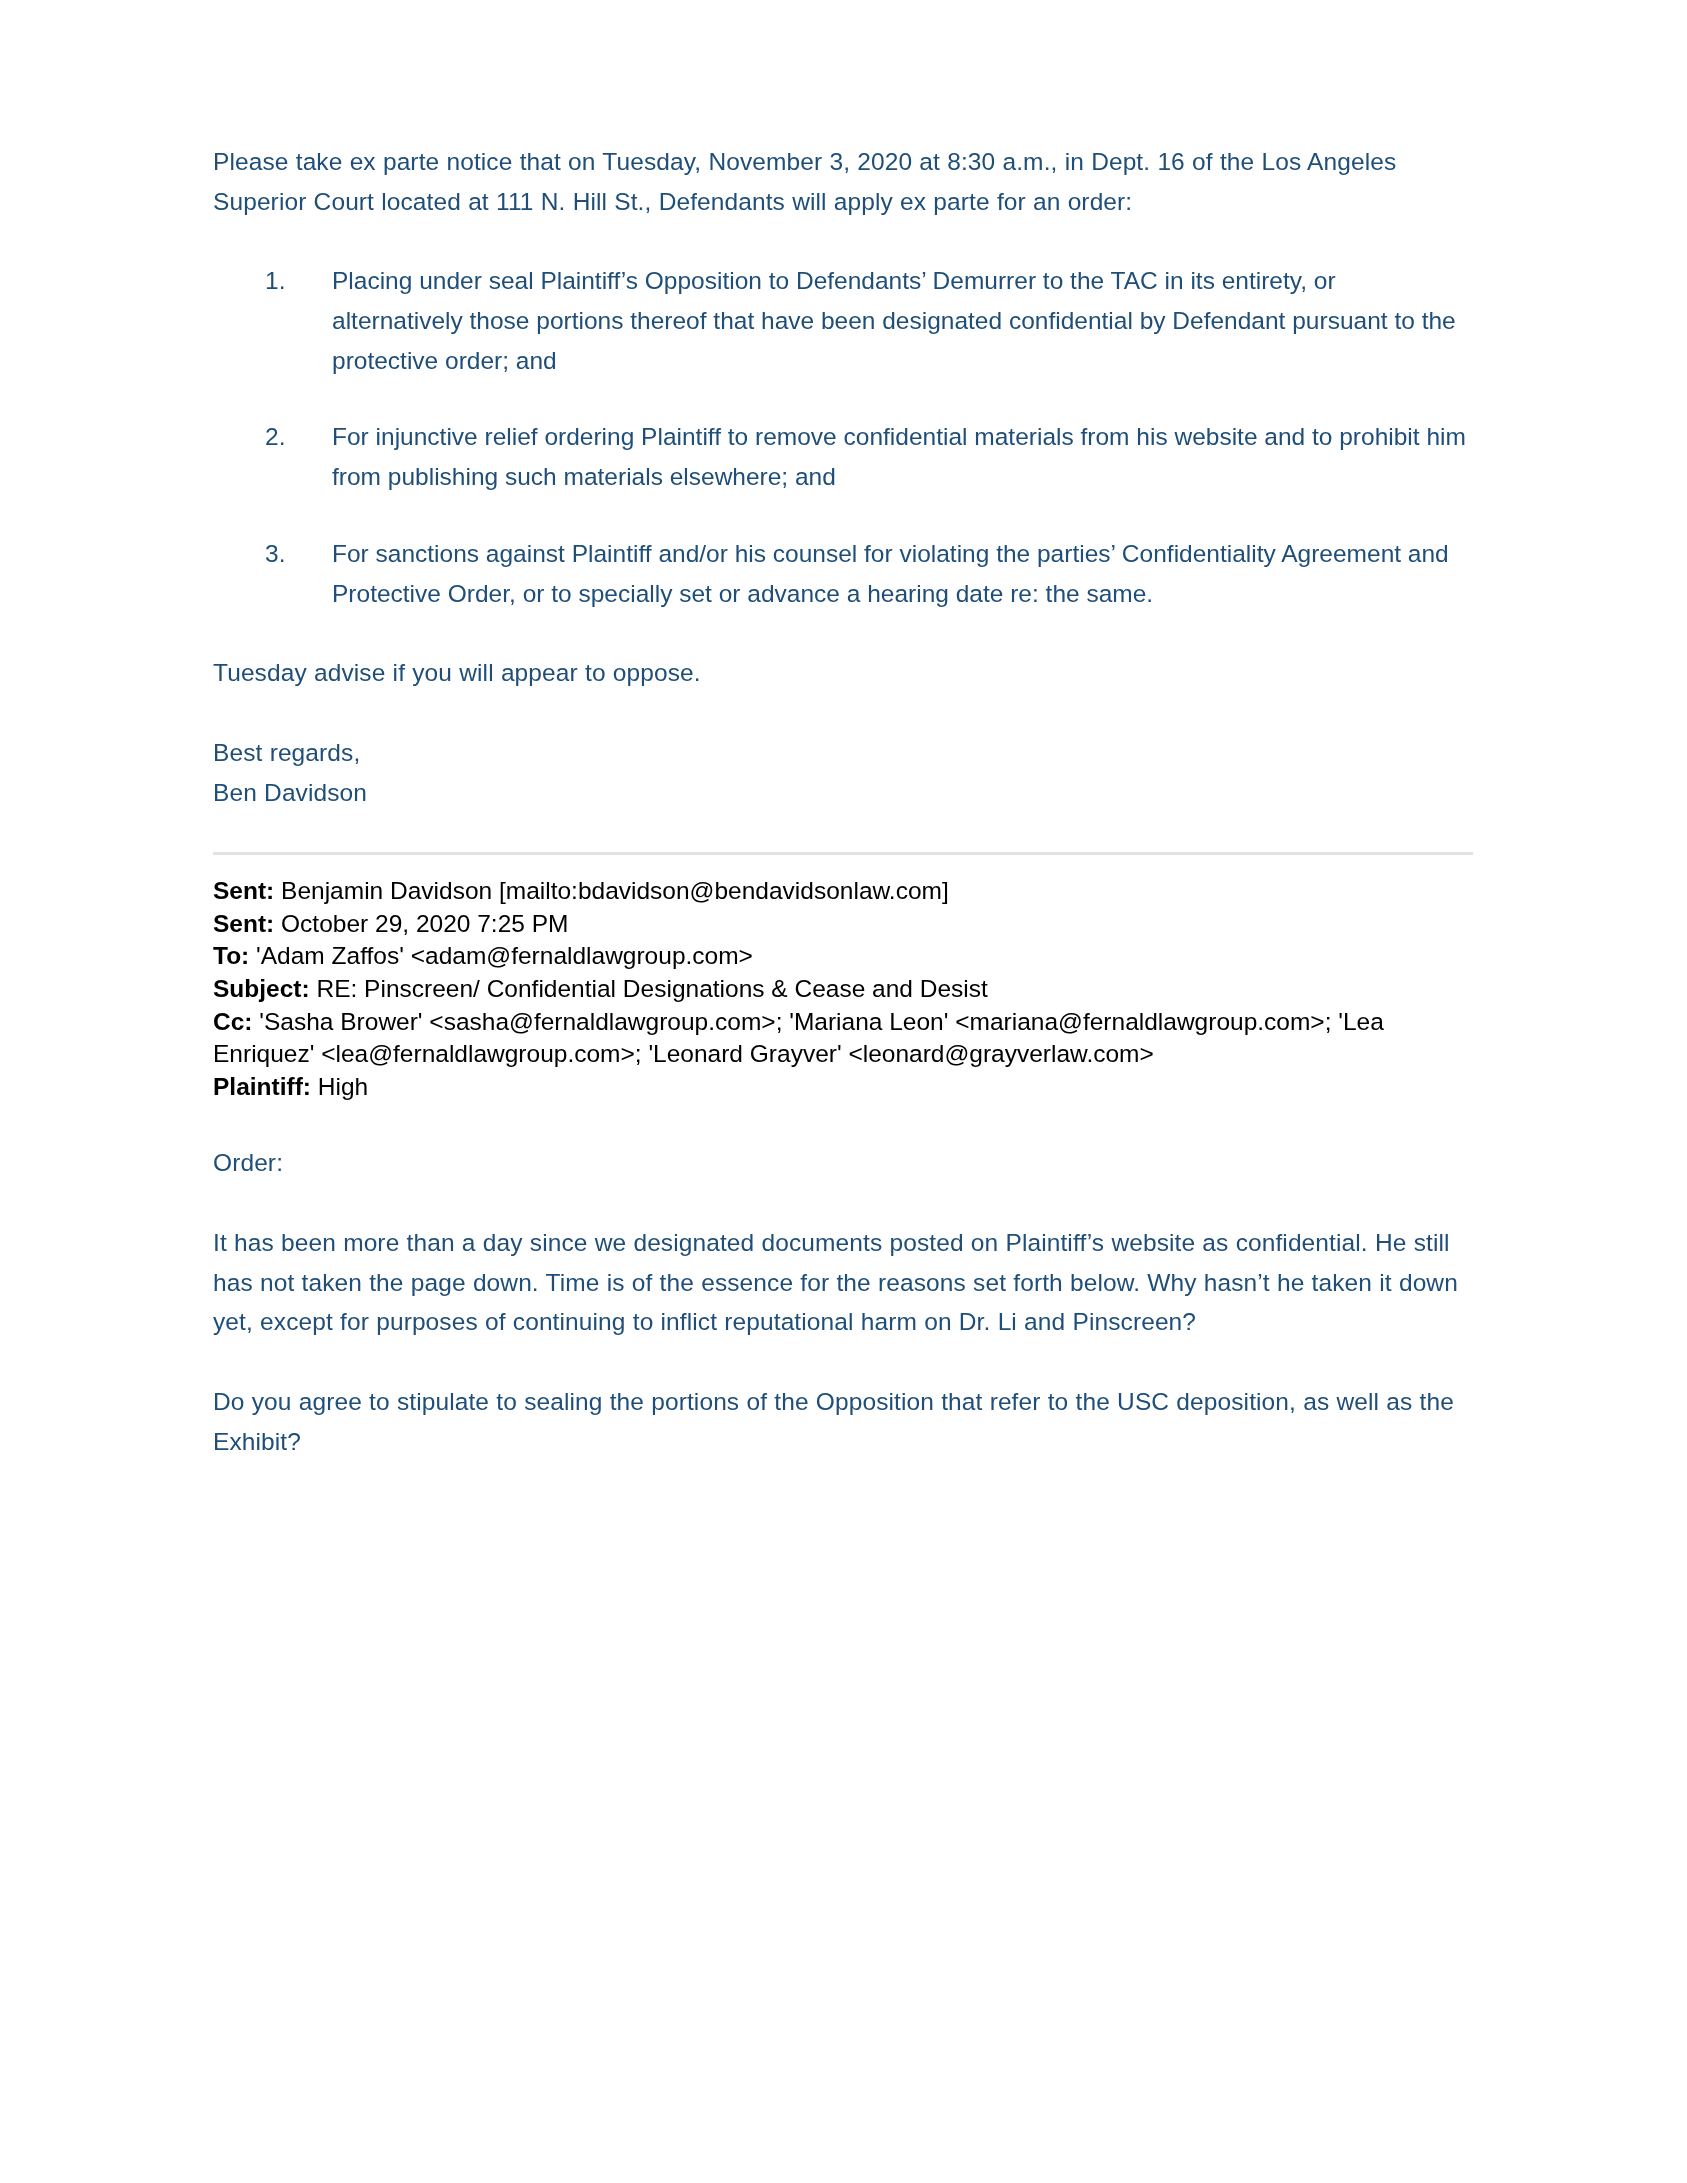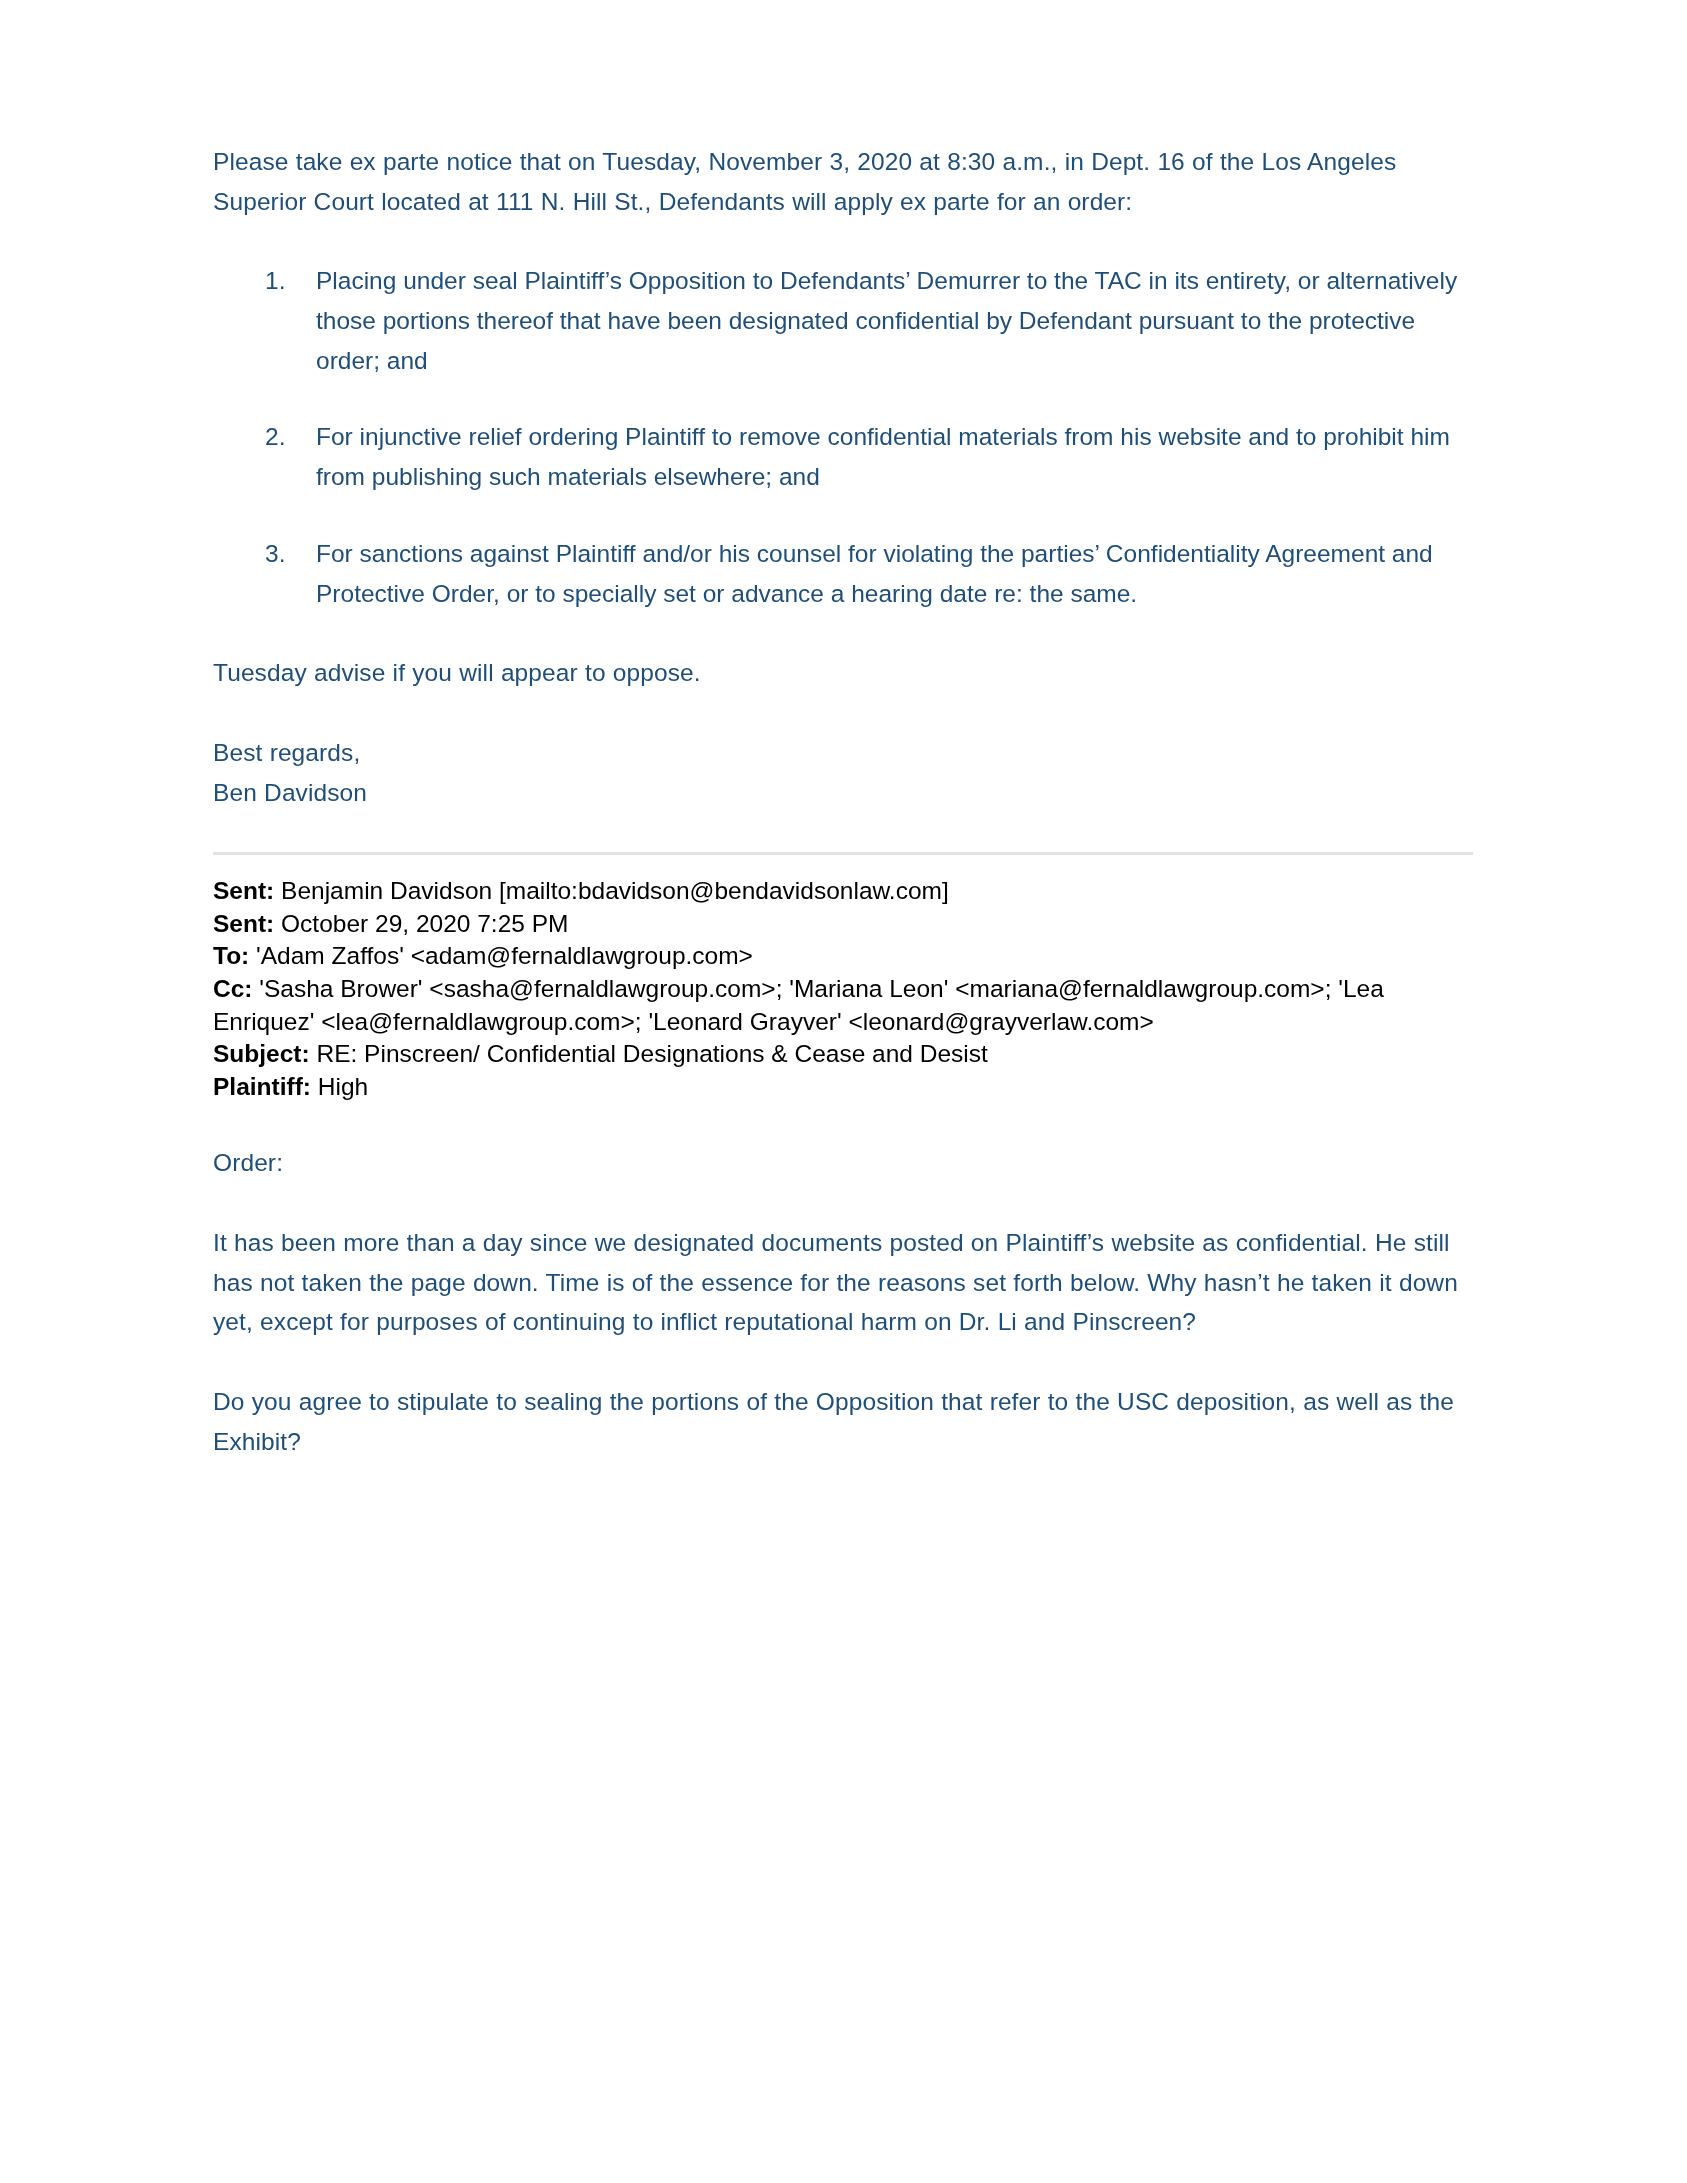--- a/index.html
+++ b/index.html
@@ -65,20 +65,21 @@
     position: absolute;
     left: 52px;
     top: 0;
     width: 40px;
     color: #1F4E79;
     font-size: 24.5px;
     line-height: 1.62;
   }
   .li-text {
     display: block;
+    margin-left: 16px;
   }
   
   .divider {
     border: 0;
     border-top: 3.3px solid #E2E2E2;
     margin: 0;
     padding: 0;
     width: 1260px;
     height: 0;
   }
@@ -149,26 +150,26 @@
       </div>
       <div class="hdr-line">
         <span class="hdr-label">Sent:</span>
         <span class="hdr-value">October 29, 2020 7:25 PM</span>
       </div>
       <div class="hdr-line">
         <span class="hdr-label">To:</span>
         <span class="hdr-value">'Adam Zaffos' &lt;adam@fernaldlawgroup.com&gt;</span>
       </div>
       <div class="hdr-line">
+        <span class="hdr-label">Subject:</span>
+        <span class="hdr-value">RE: Pinscreen/ Confidential Designations &amp; Cease and Desist</span>
+      </div>
+      <div class="hdr-line">
         <span class="hdr-label">Cc:</span>
         <span class="hdr-value">'Sasha Brower' &lt;sasha@fernaldlawgroup.com&gt;; 'Mariana Leon' &lt;mariana@fernaldlawgroup.com&gt;; 'Lea Enriquez' &lt;lea@fernaldlawgroup.com&gt;; 'Leonard Grayver' &lt;leonard@grayverlaw.com&gt;</span>
-      </div>
-      <div class="hdr-line">
-        <span class="hdr-label">Subject:</span>
-        <span class="hdr-value">RE: Pinscreen/ Confidential Designations &amp; Cease and Desist</span>
       </div>
       <div class="hdr-line">
         <span class="hdr-label">Plaintiff:</span>
         <span class="hdr-value">High</span>
       </div>
     </div>
 
     <div class="spacer-line"></div>
 
     <p class="blue-para">Order:</p>

